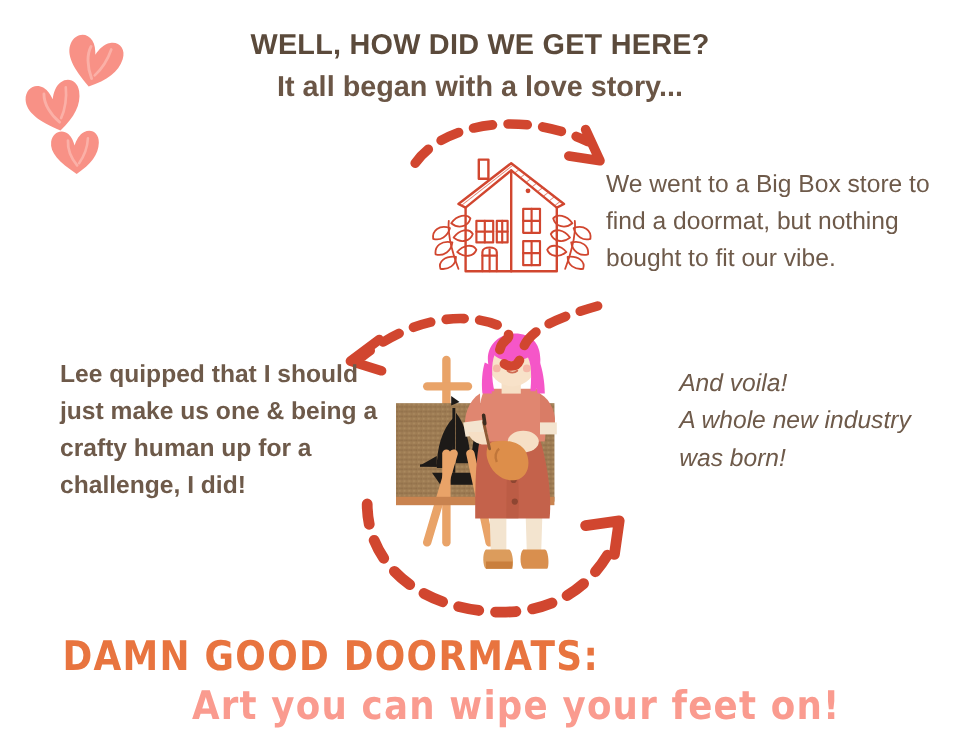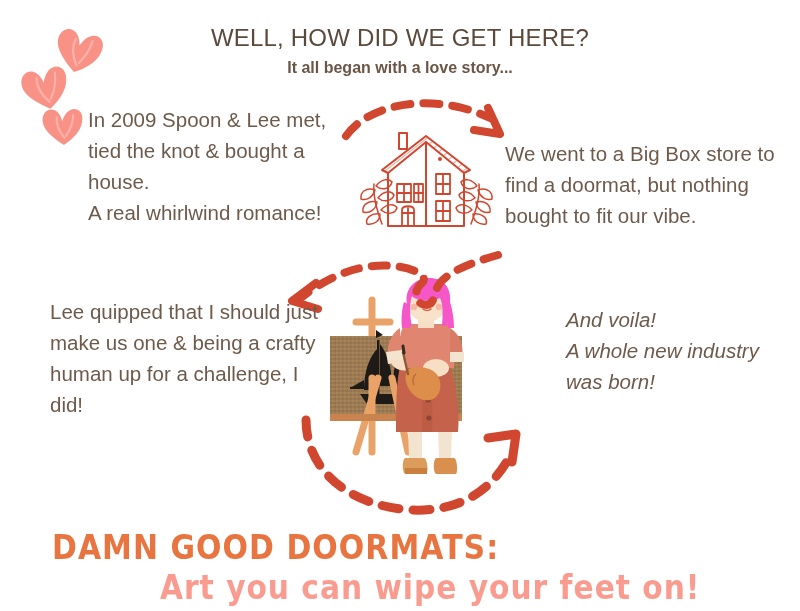--- a/index.html
+++ b/index.html
@@ -9,43 +9,43 @@
     font-family:"Liberation Sans", sans-serif;
     overflow:hidden;
     position:relative;
   }
   .stage { position:relative; width:800px; height:611px; }
 
   
   #title {
     position:absolute; left:0; top:24px; width:800px;
     text-align:center;
-    font-size:24px; font-weight:normal; letter-spacing:0.2px;
+    font-size:24px; font-weight:bold; letter-spacing:0.2px;
     color:#5b4a3b;
     font-family:"Liberation Sans", sans-serif;
   }
   #subtitle {
     position:absolute; left:0; top:59px; width:800px;
     text-align:center;
-    font-size:16px; font-weight:600;
+    font-size:24px; font-weight:600;
     color:#6b5646;
   }
 
   
   .para {
     position:absolute;
     color:#6e5a4a;
     font-size:20.5px;
     line-height:31px;
     white-space:pre-line;
     font-family:"Liberation Sans", sans-serif;
   }
   #para-1 { left:88px;  top:104px; width:262px; }
   #para-2 { left:505px; top:138px; width:292px; }
-  #para-3 { left:50px;  top:296px; width:268px; }
+  #para-3 { left:50px;  top:296px; width:268px;font-weight:bold; }
   #para-4 { left:566px; top:304px; width:230px;font-style:italic; }
 
   
   #brand-line {
     position:absolute; left:52px; top:527px;
     font-size:34px; font-weight:bold;
     letter-spacing:1.2px;
     color:#e8743f;
     font-family:"DejaVu Sans", sans-serif;
     transform:scaleX(0.88); transform-origin:left center;
@@ -272,22 +272,20 @@
   </svg>
 
   <svg id="arrow-bottom" width="240" height="110" viewBox="0 0 240 110">
     <path d="M6 2 C6 50 46 88 112 92 C160 94 192 72 210 38" stroke="#d1462f" stroke-width="9" fill="none" stroke-linecap="round" stroke-dasharray="17 14"></path>
     <path d="M188 20 L216 16 L212 44" stroke="#d1462f" stroke-width="9" fill="none" stroke-linecap="round" stroke-linejoin="round"></path>
   </svg>
 
   <div id="title">WELL, HOW DID WE GET HERE?</div>
   <div id="subtitle">It all began with a love story...</div>
 
-  <div class="para" id="para-1">In 2009 Spoon &amp; Lee met, tied the knot &amp; bought a house.
-A real whirlwind romance!</div>
   <div class="para" id="para-2">We went to a Big Box store to find a doormat, but nothing bought to fit our vibe.</div>
   <div class="para" id="para-3">Lee quipped that I should just make us one &amp; being a crafty human up for a challenge, I did!</div>
   <div class="para" id="para-4">And voila!
 A whole new industry was born!</div>
 
   <div id="brand-line">DAMN GOOD DOORMATS:</div>
   <div id="tagline-line">Art you can wipe your feet on!</div>
 
 </div>
 

